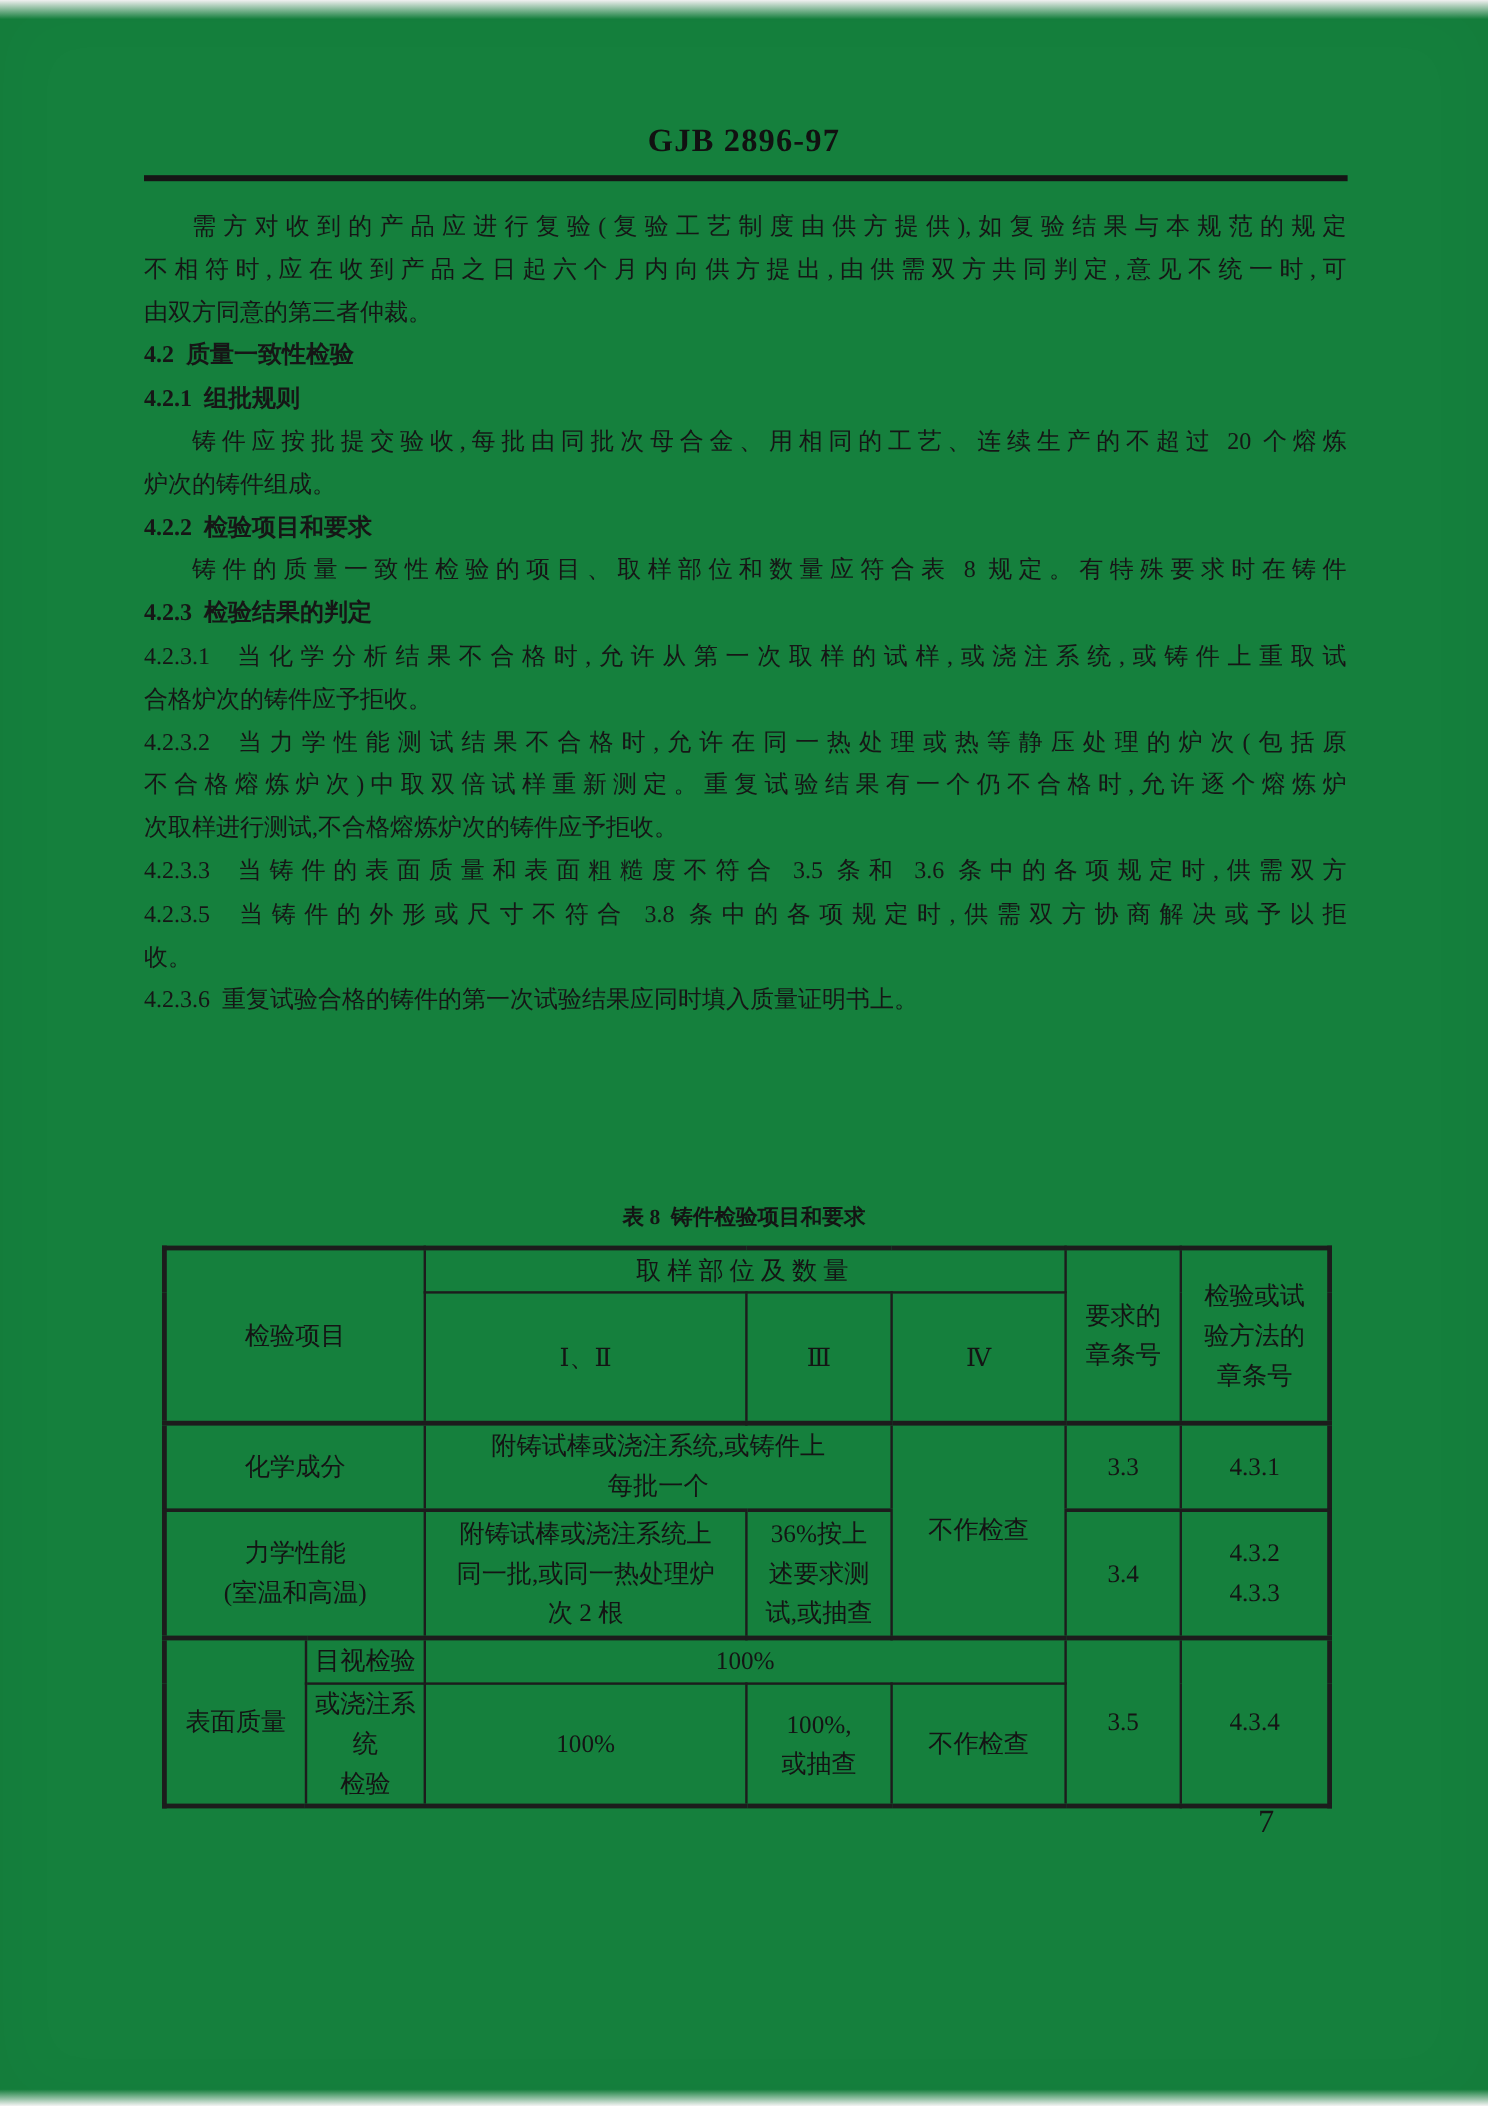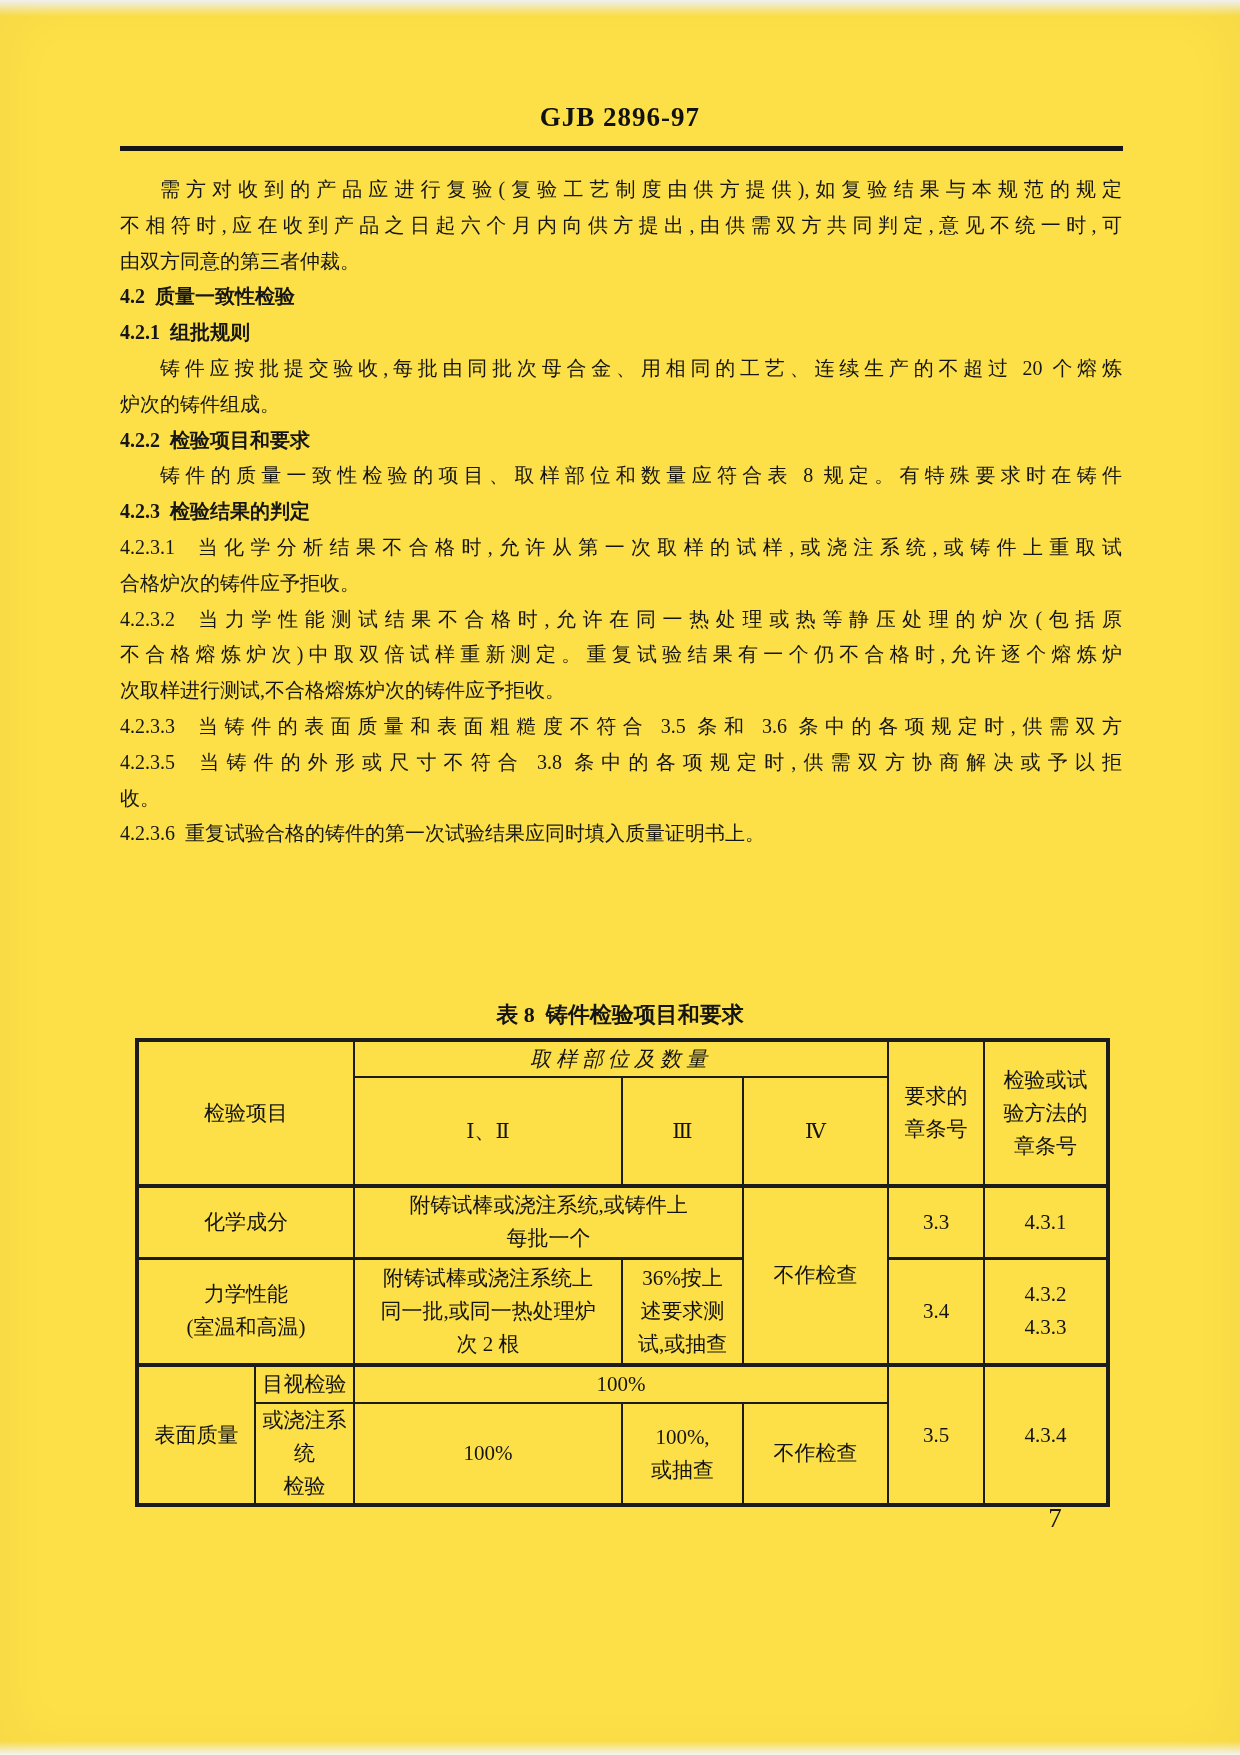--- a/index.html
+++ b/index.html
@@ -1,18 +1,18 @@
 <!DOCTYPE html>
 <html><head>
 <meta charset="utf-8">
 <style>
   html,body { margin:0; padding:0; background:#e9e9e9; }
   .page {
     position:relative; width:1240px; height:1755px; margin:0 auto;
-    background:#fde047; overflow:hidden;
+    background:#15803d; overflow:hidden;
     font-family:"Liberation Serif","DejaVu Serif",serif;
     color:#141414;
     box-shadow: inset 0 0 60px rgba(0,0,0,0.045);
   }
   .edge-top { position:absolute; left:0; top:0; width:100%; height:16px;
     background:linear-gradient(to bottom,#f0f0f0,rgba(255,255,255,0)); }
   .edge-bottom { position:absolute; left:0; bottom:0; width:100%; height:14px;
     background:linear-gradient(to top,#f4f4f4,rgba(255,255,255,0)); }
 
   .doc-code {
@@ -26,35 +26,35 @@
 
   .body-text { position:absolute; left:120px; top:172px; width:1002px;
     font-size:20px; color:#161616; }
   .ln { height:35.8px; line-height:35.8px; white-space:pre-wrap; overflow:hidden; }
   .ln.j { text-align:justify; text-align-last:justify; }
   .ln.ind { text-indent:2em; }
   .ln.b { font-weight:bold; }
 
   .tbl-caption {
     position:absolute; left:0; top:996px; width:100%; height:37px; line-height:37px;
-    text-align:center; font-size:22px; font-weight:bold; white-space:pre-wrap;
+    text-align:center; font-size:18px; font-weight:bold; white-space:pre-wrap;
   }
 
   table.inspection {
     position:absolute; left:135px; top:1038px; width:971px;
     border-collapse:collapse; table-layout:fixed;
     font-size:21px; color:#141414;
   }
   table.inspection td {
     border:2px solid #1c1c1c; text-align:center; vertical-align:middle;
     padding:0 4px; line-height:33px; overflow:hidden;
   }
   table.inspection { border:4px solid #1c1c1c; }
   td.pre { white-space:pre-line; }
-  td.group { letter-spacing:5px;font-style:italic; }
+  td.group { letter-spacing:5px; }
   tr.r3 td { border-top-width:4px; }
   tr.r4 td { border-top-width:3px; }
   tr.r5 td { border-top-width:4px; }
   table.inspection tr:last-child td { border-bottom-width:4px; }
 
   .pageno {
     position:absolute; left:1030px; top:1498px; width:50px; height:40px;
     line-height:40px; text-align:center; font-size:27px; color:#151515;
   }
 </style>

